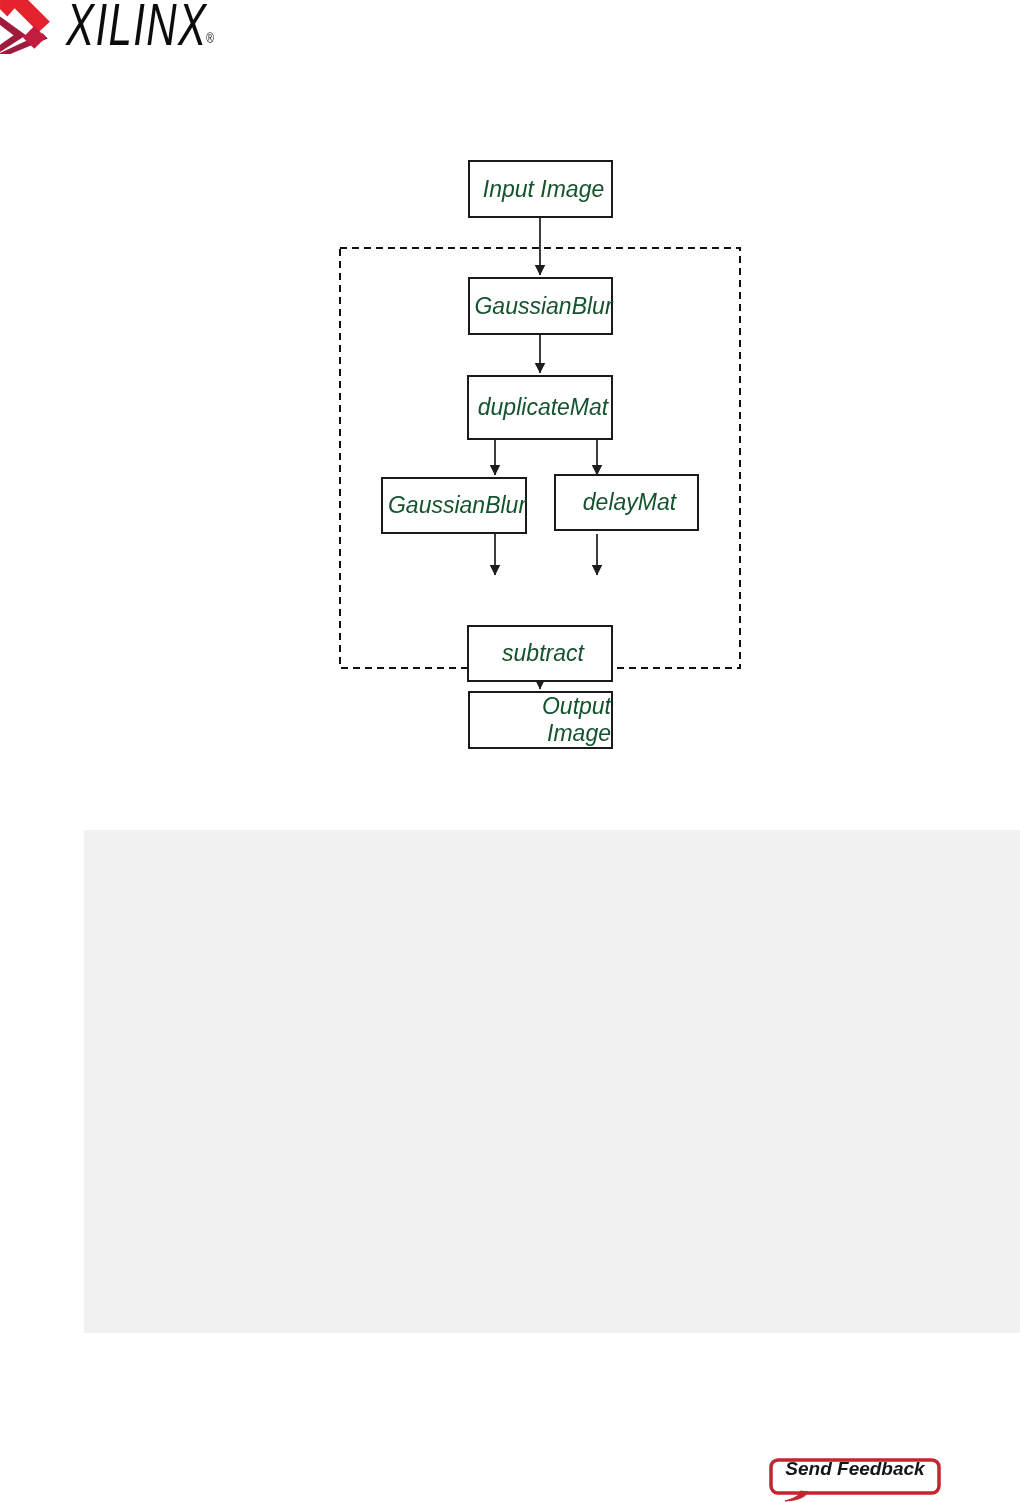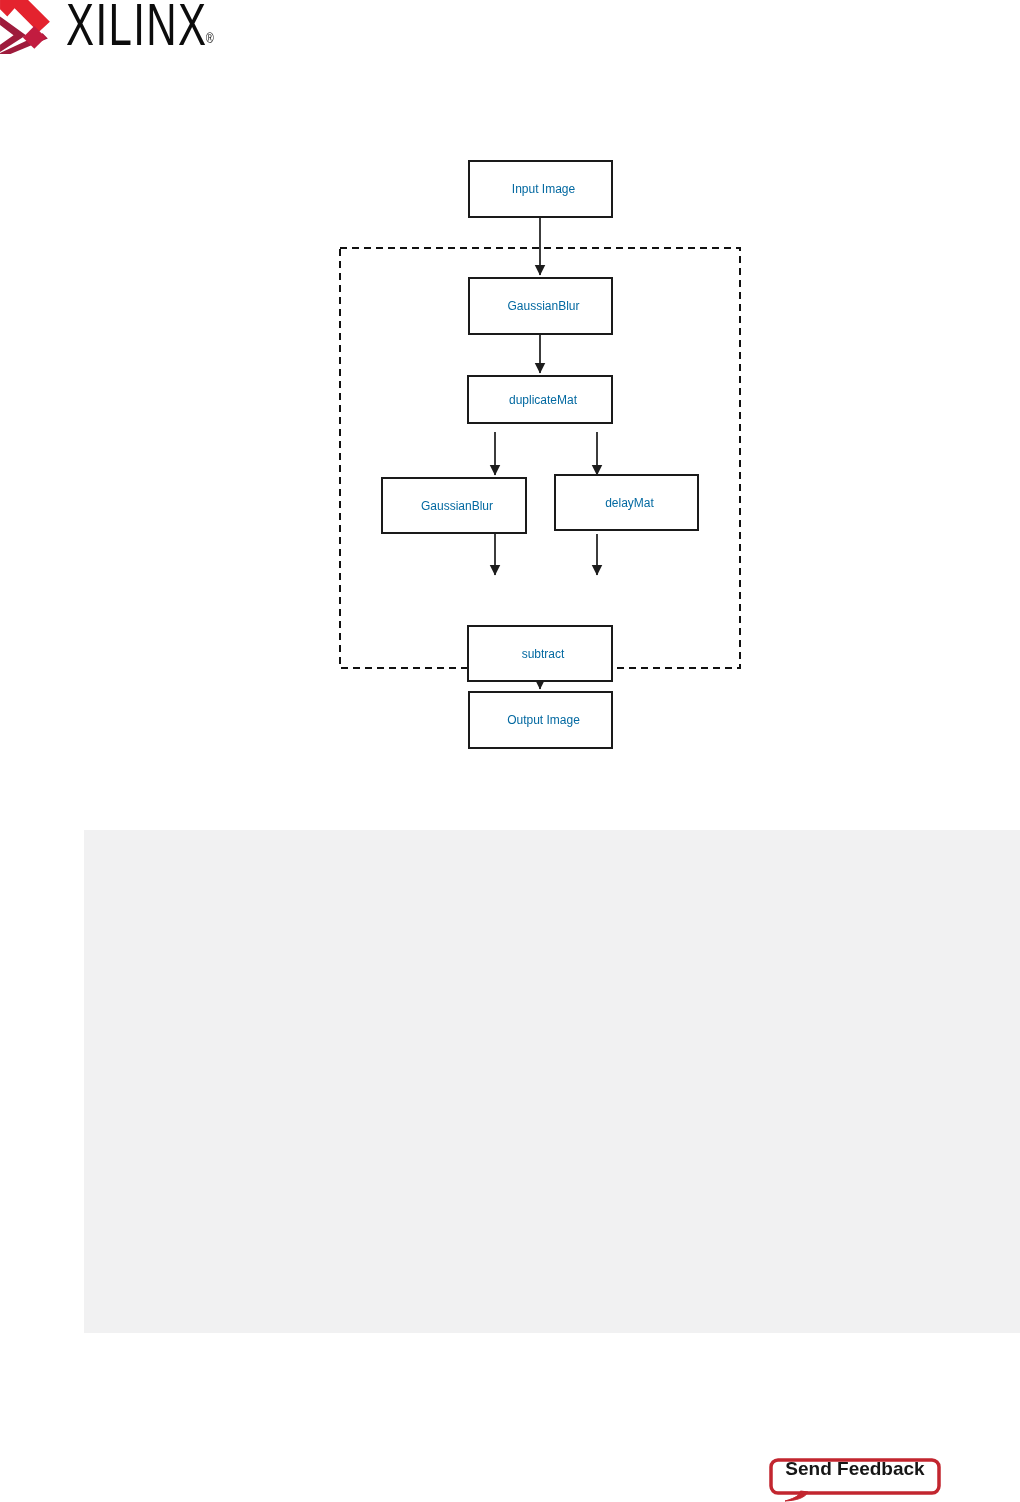--- a/index.html
+++ b/index.html
@@ -7,20 +7,21 @@
     padding: 0;
     background: #ffffff;
     font-family: "Liberation Sans", "DejaVu Sans", sans-serif;
   }
   #page {
     position: relative;
     width: 1020px;
     height: 1502px;
     background: #ffffff;
     overflow: hidden;
+    font-style: italic;
   }
 
   
   #logo {
     position: absolute;
     left: 0;
     top: 0;
     height: 56px;
     display: flex;
     align-items: flex-start;
@@ -65,27 +66,27 @@
     pointer-events: none;
   }
   .node {
     position: absolute;
     box-sizing: border-box;
     border: 2px solid #1a1a1a;
     background: #ffffff;
     display: flex;
     align-items: center;
     justify-content: center;
-    font-size: 12px;
-    color: #0369a1;
+    font-size: 23px;
+    color: #14532d;
     padding-left: 6px;
   }
   .n0 { left: 468px; top: 160px; width: 145px; height: 58px; }
   .n1 { left: 468px; top: 277px; width: 145px; height: 58px; }
-  .n2 { left: 467px; top: 375px; width: 146px; height: 49px; }
+  .n2 { left: 467px; top: 375px; width: 146px; height: 65px; }
   .n3 { left: 381px; top: 477px; width: 146px; height: 57px; }
   .n4 { left: 554px; top: 474px; width: 145px; height: 57px; }
   .n5 { left: 467px; top: 577px; width: 146px; height: 57px; margin-top: 48px; }
   .n6 { left: 468px; top: 691px; width: 145px; height: 58px; text-align: right; }
 
   
   #code-block {
     position: absolute;
     left: 84px;
     top: 830px;

